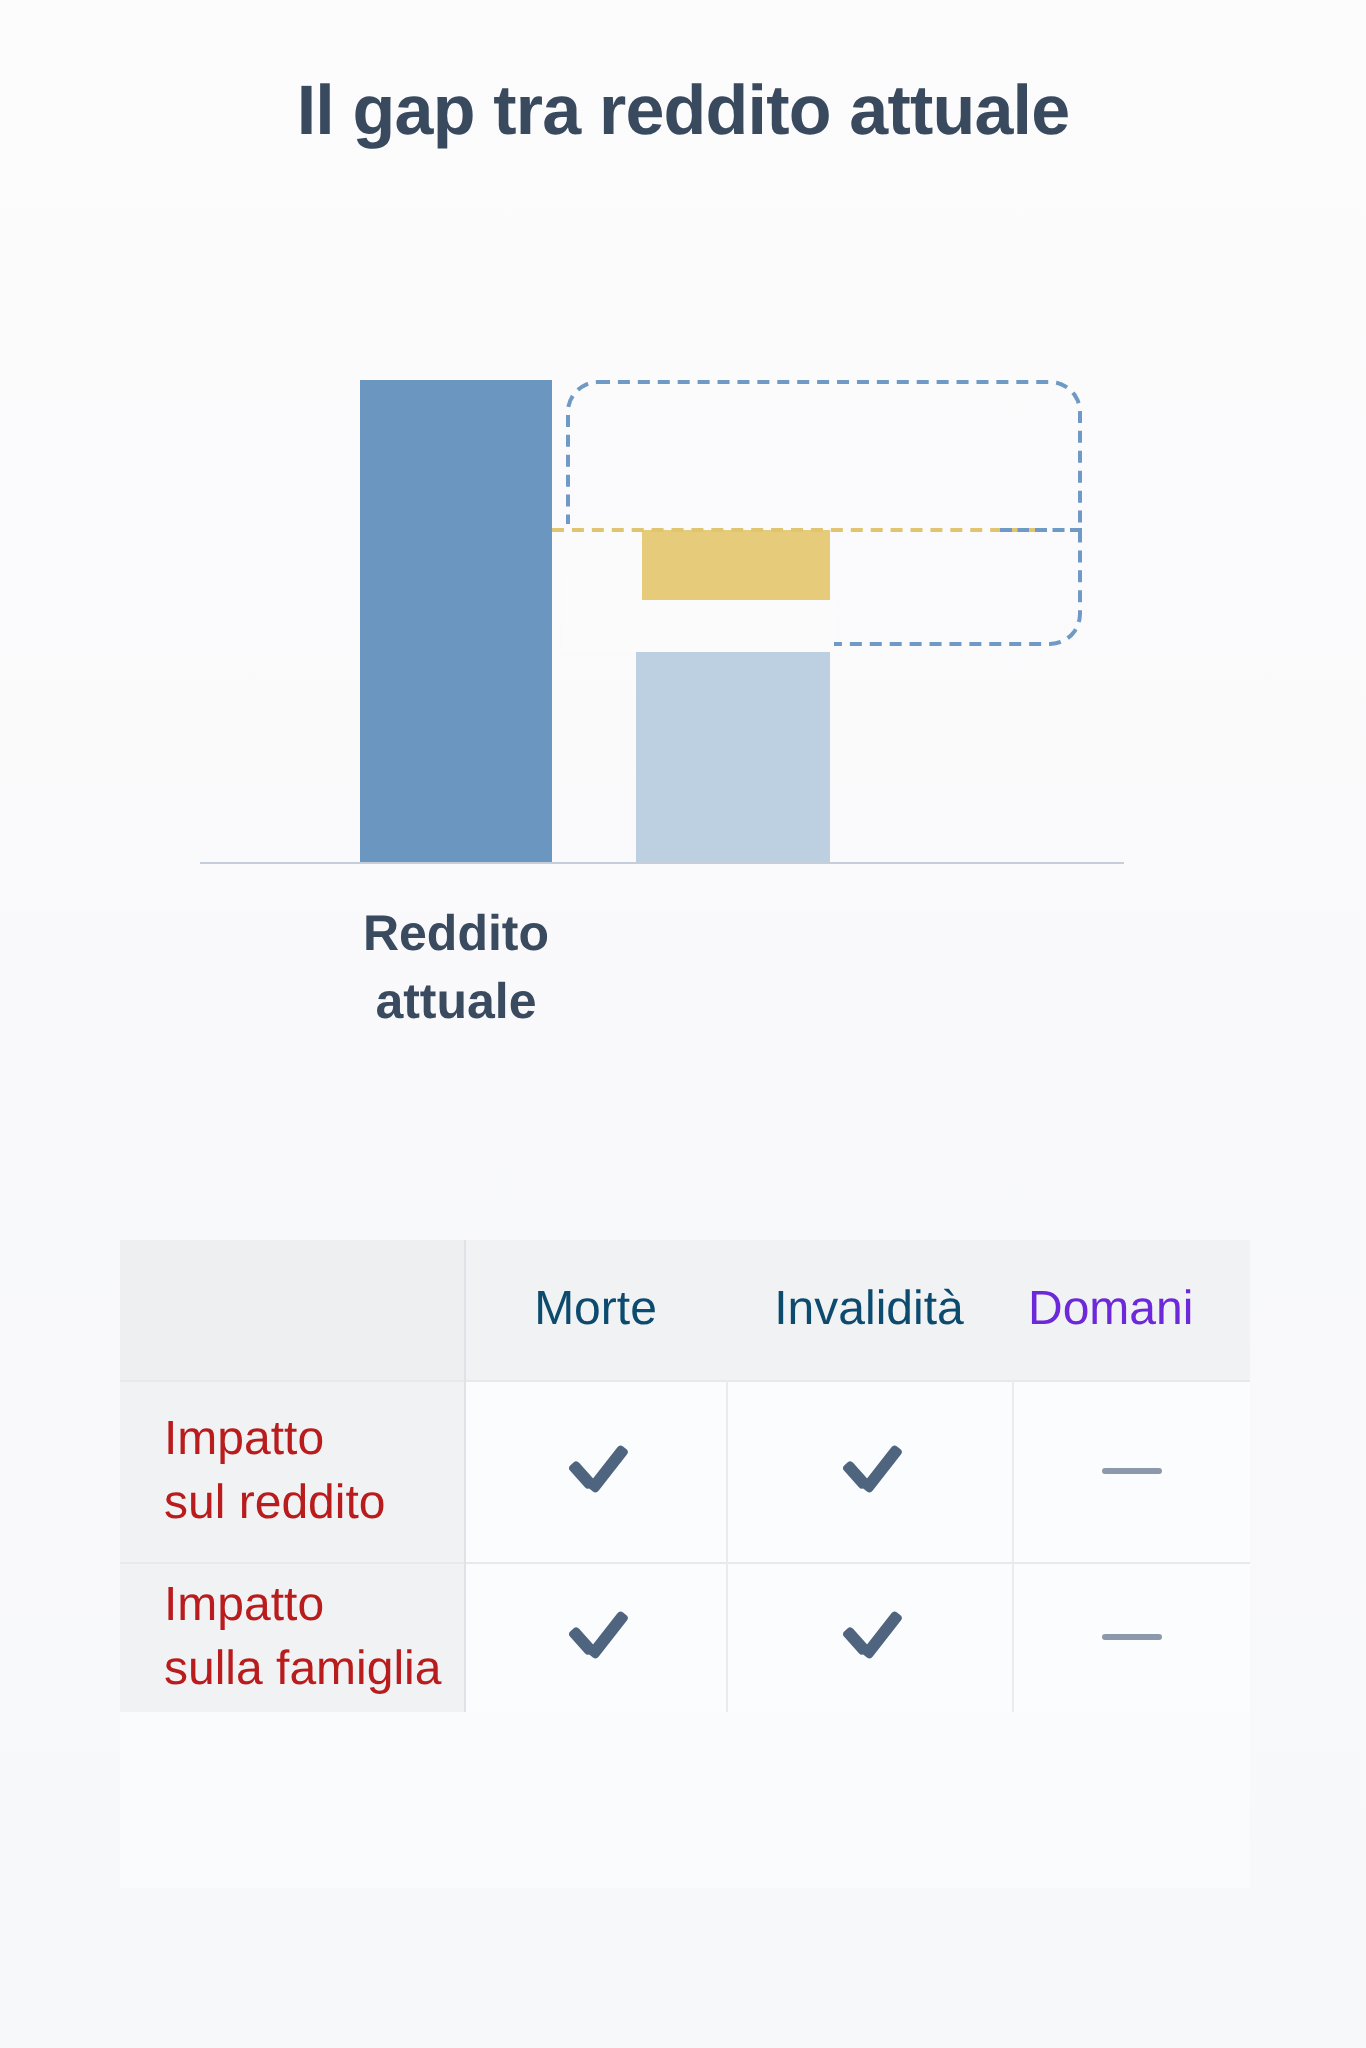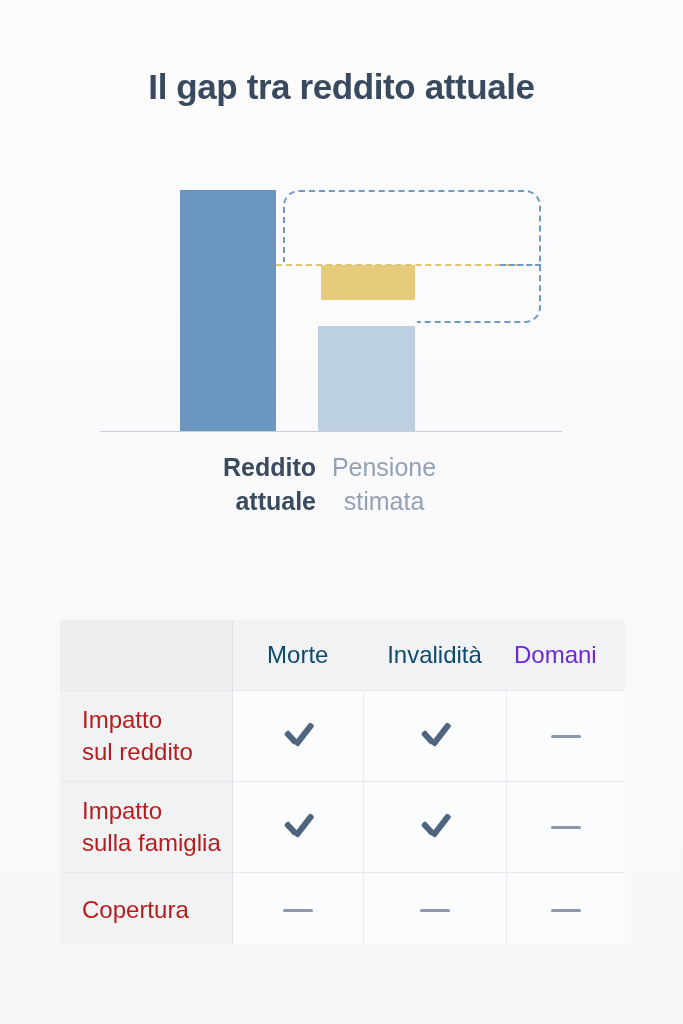--- a/index.html
+++ b/index.html
@@ -22,21 +22,21 @@
     width: 683px;
     height: 1024px;
     background:
       linear-gradient(180deg, #fcfcfd 0%, #f9f9fb 55%, #f7f8fa 100%);
   }
 
   
   #title-block {
     position: absolute;
     left: 0;
-    top: 63px;
+    top: 32px;
     width: 683px;
     text-align: center;
   }
   .title-line {
     display: block;
     font-size: 35px;
     line-height: 48px;
     font-weight: 700;
     letter-spacing: -0.4px;
     color: #3a4a5e;
@@ -288,24 +288,22 @@
 
     <div id="gap-box"></div>
     <div id="gap-box-mask-left-top"></div>
     <div id="gap-box-mask-left-mid"></div>
     <div id="gap-dashed-level"></div>
     <div id="gap-dashed-level-blue"></div>
 
 
     <div id="baseline"></div>
 
-    <div id="axis-label-income" class="axis-label" style="white-space: pre-line; text-align: right;">Reddito
+    <div id="axis-label-income" class="axis-label" style="white-space: pre-line;">Reddito
 attuale</div>
-    <div id="axis-label-pension" class="axis-label" style="white-space: pre-line;">Pensione
-stimata</div>
   </div>
 
   <div id="matrix">
     <table id="matrix-table">
       <colgroup>
         <col class="c-label">
         <col class="c-val">
         <col class="c-val2">
         <col class="c-val3">
       </colgroup>
@@ -325,23 +323,17 @@
           <td><span class="cell-check"></span></td>
           <td><span class="cell-dash"></span></td>
         </tr>
         <tr>
           <td class="row-label">Impatto
 sulla famiglia</td>
           <td><span class="cell-check"></span></td>
           <td><span class="cell-check"></span></td>
           <td><span class="cell-dash"></span></td>
         </tr>
-        <tr>
-          <td class="row-label">Copertura</td>
-          <td><span class="cell-dash"></span></td>
-          <td><span class="cell-dash"></span></td>
-          <td><span class="cell-dash"></span></td>
-        </tr>
       </tbody>
     </table>
   </div>
 
 </div>
 
 </body></html>

